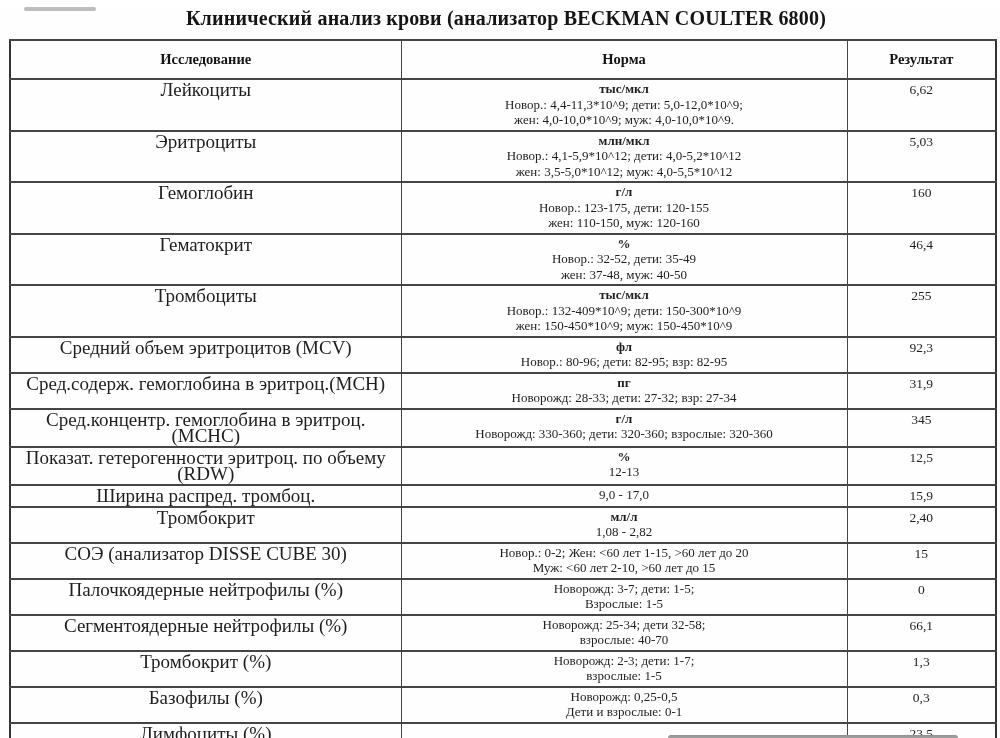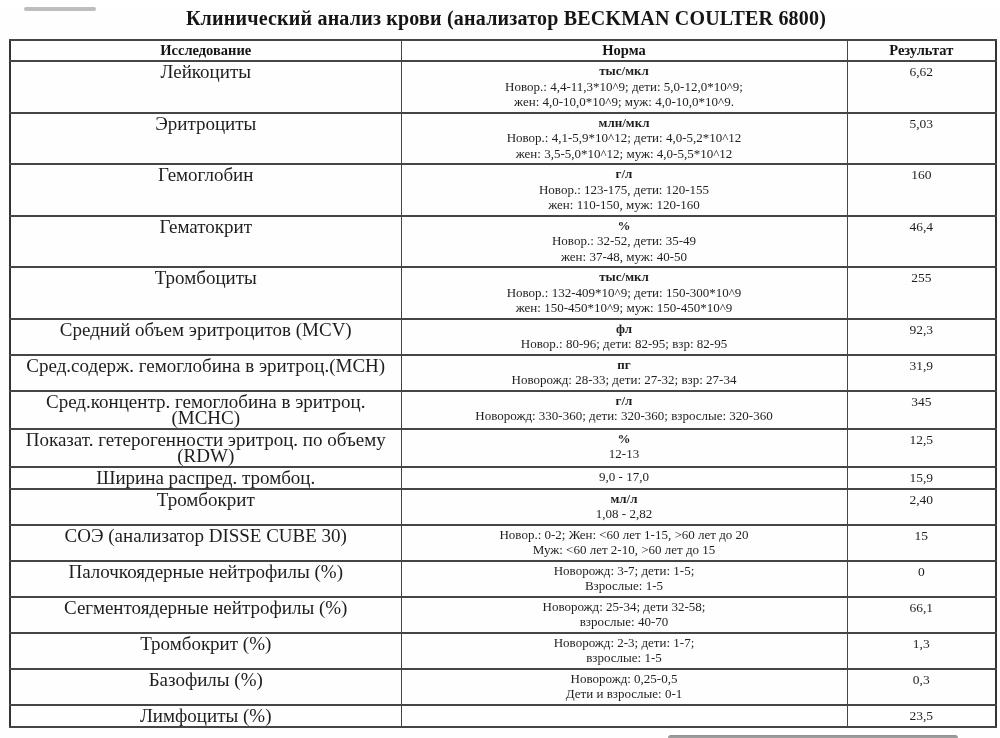--- a/index.html
+++ b/index.html
@@ -44,21 +44,21 @@
     border-top-width: 2px;
     border-bottom-width: 2px;
     vertical-align: top;
     text-align: center;
     padding: 0 4px 2px 4px;
     overflow: hidden;
   }
   th {
     font-size: 14.5px;
     font-weight: bold;
-    padding: 1px 4px;
+    padding: 10px 4px;
     color: #141414;
     margin-top: 8px;
   }
   td.cell-name {
     font-size: 19px;
     line-height: 16px;
     padding-top: 2px;
   }
   td.cell-norm { padding-top: 1px; }
   .norm-unit {

